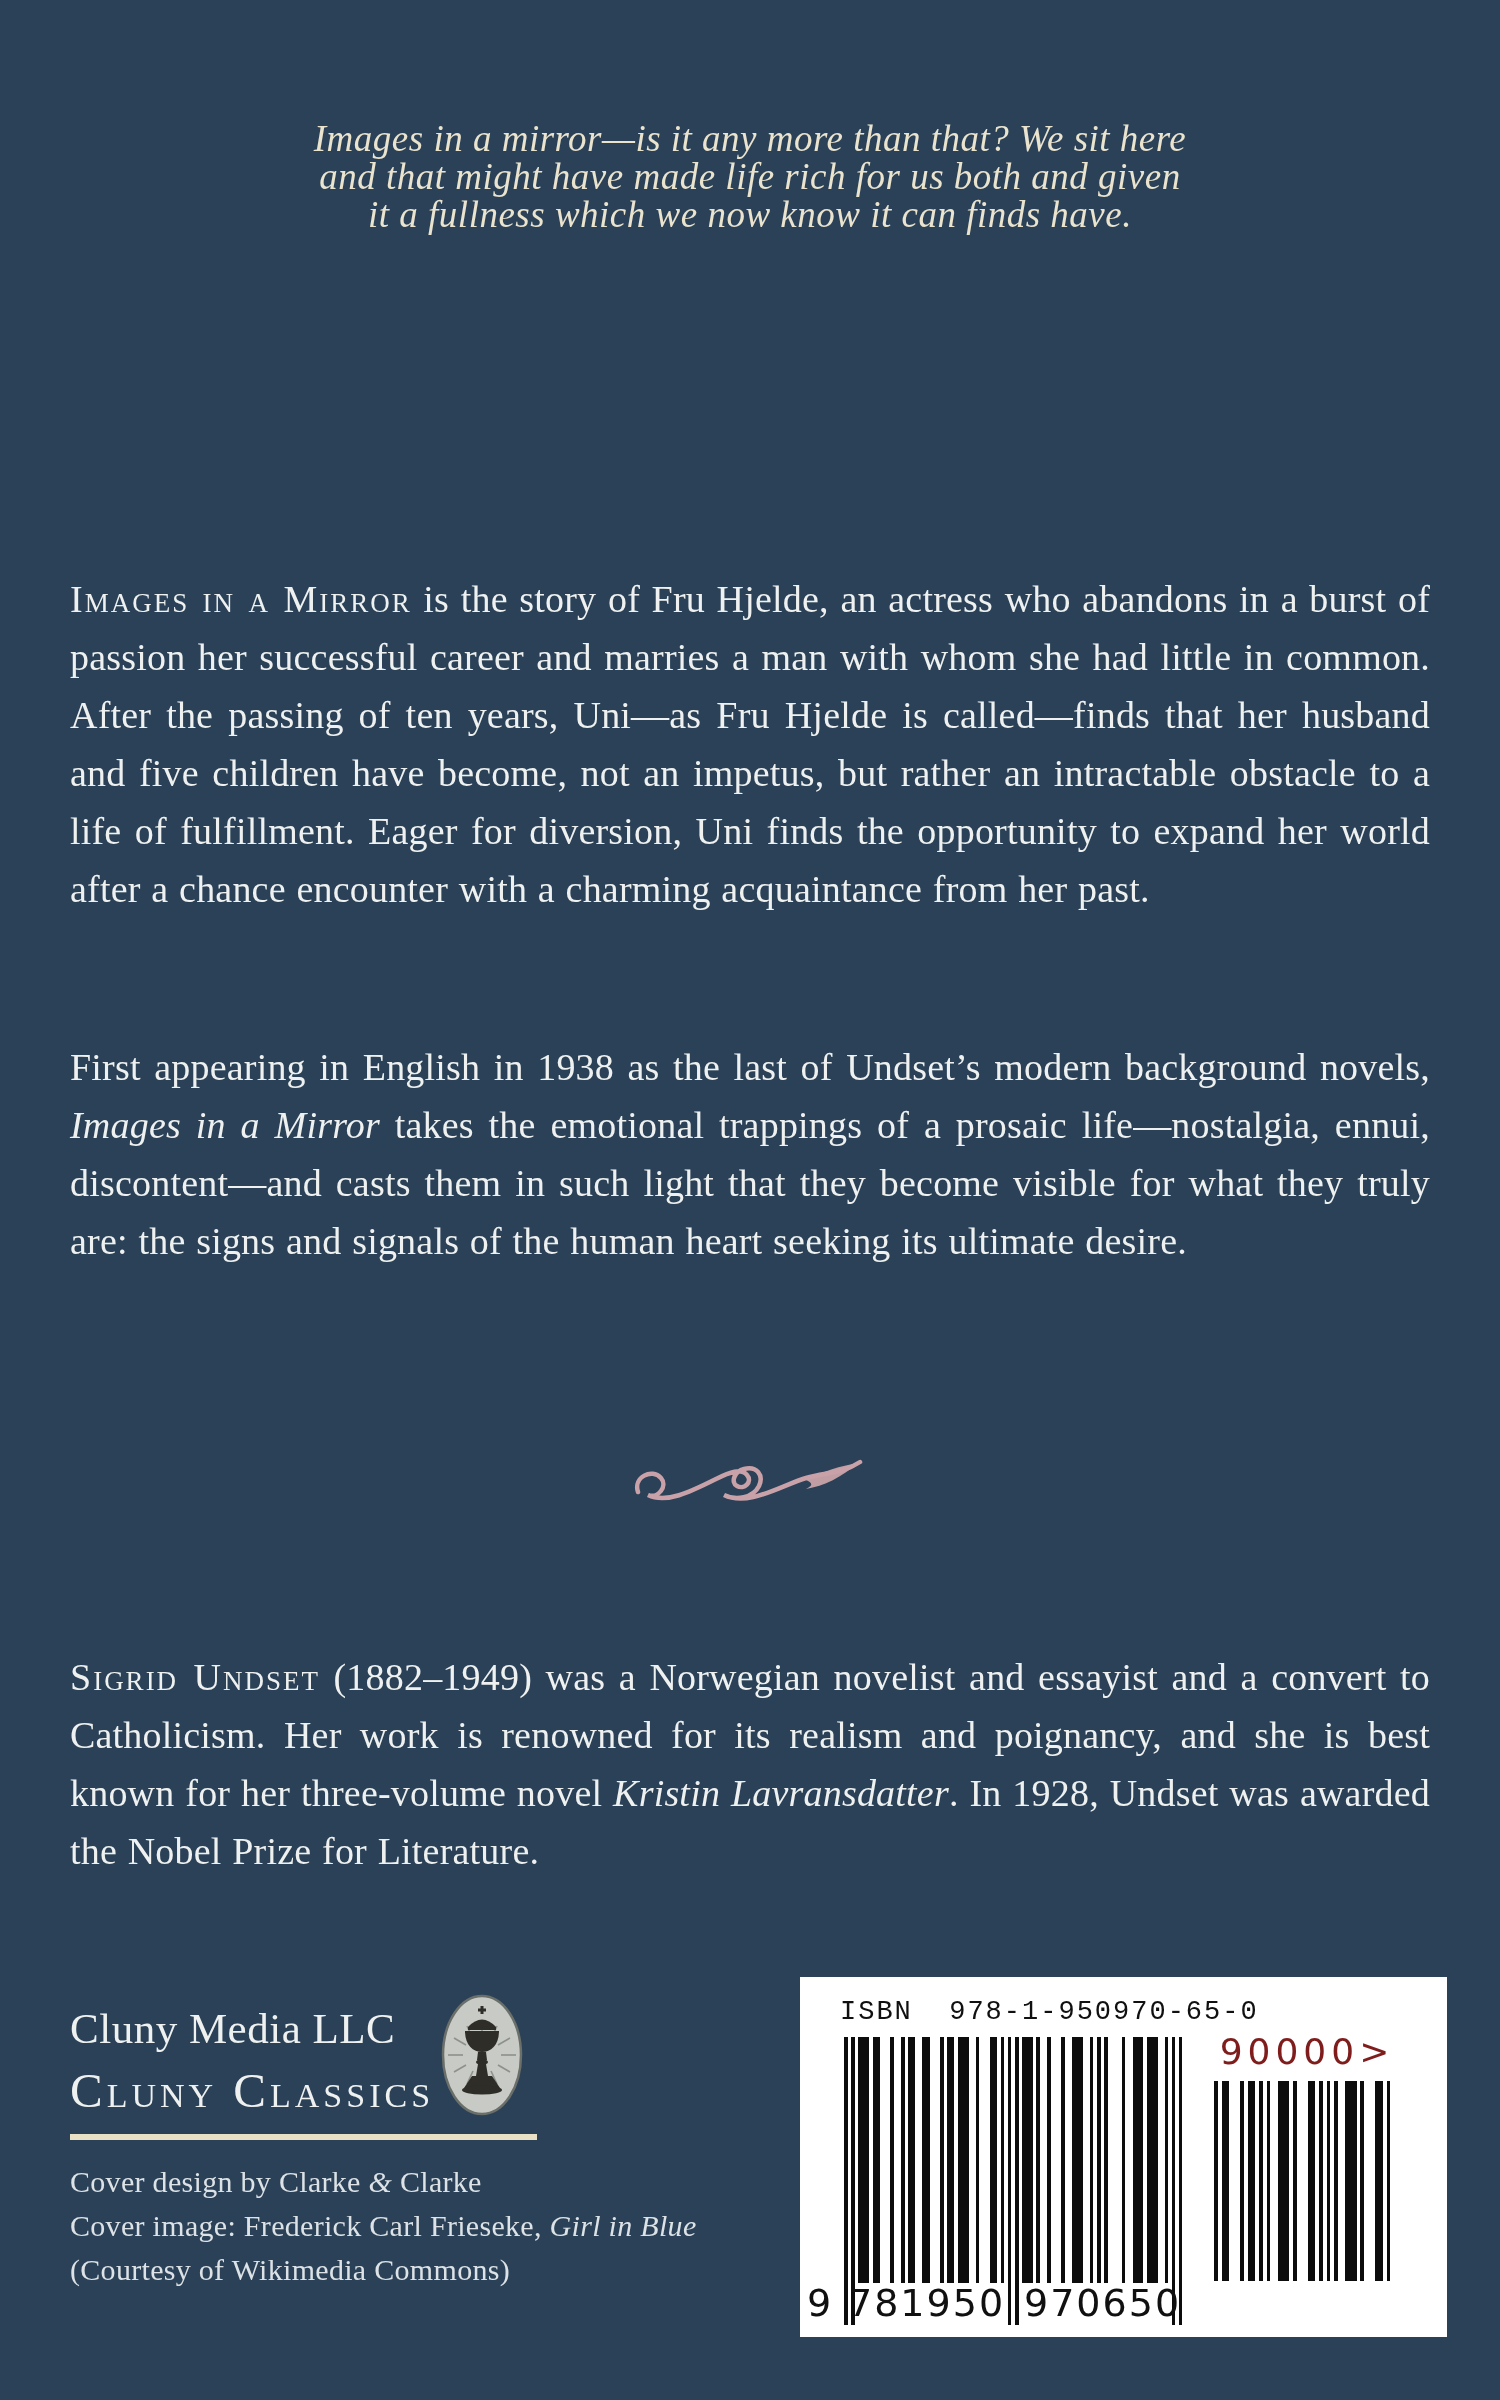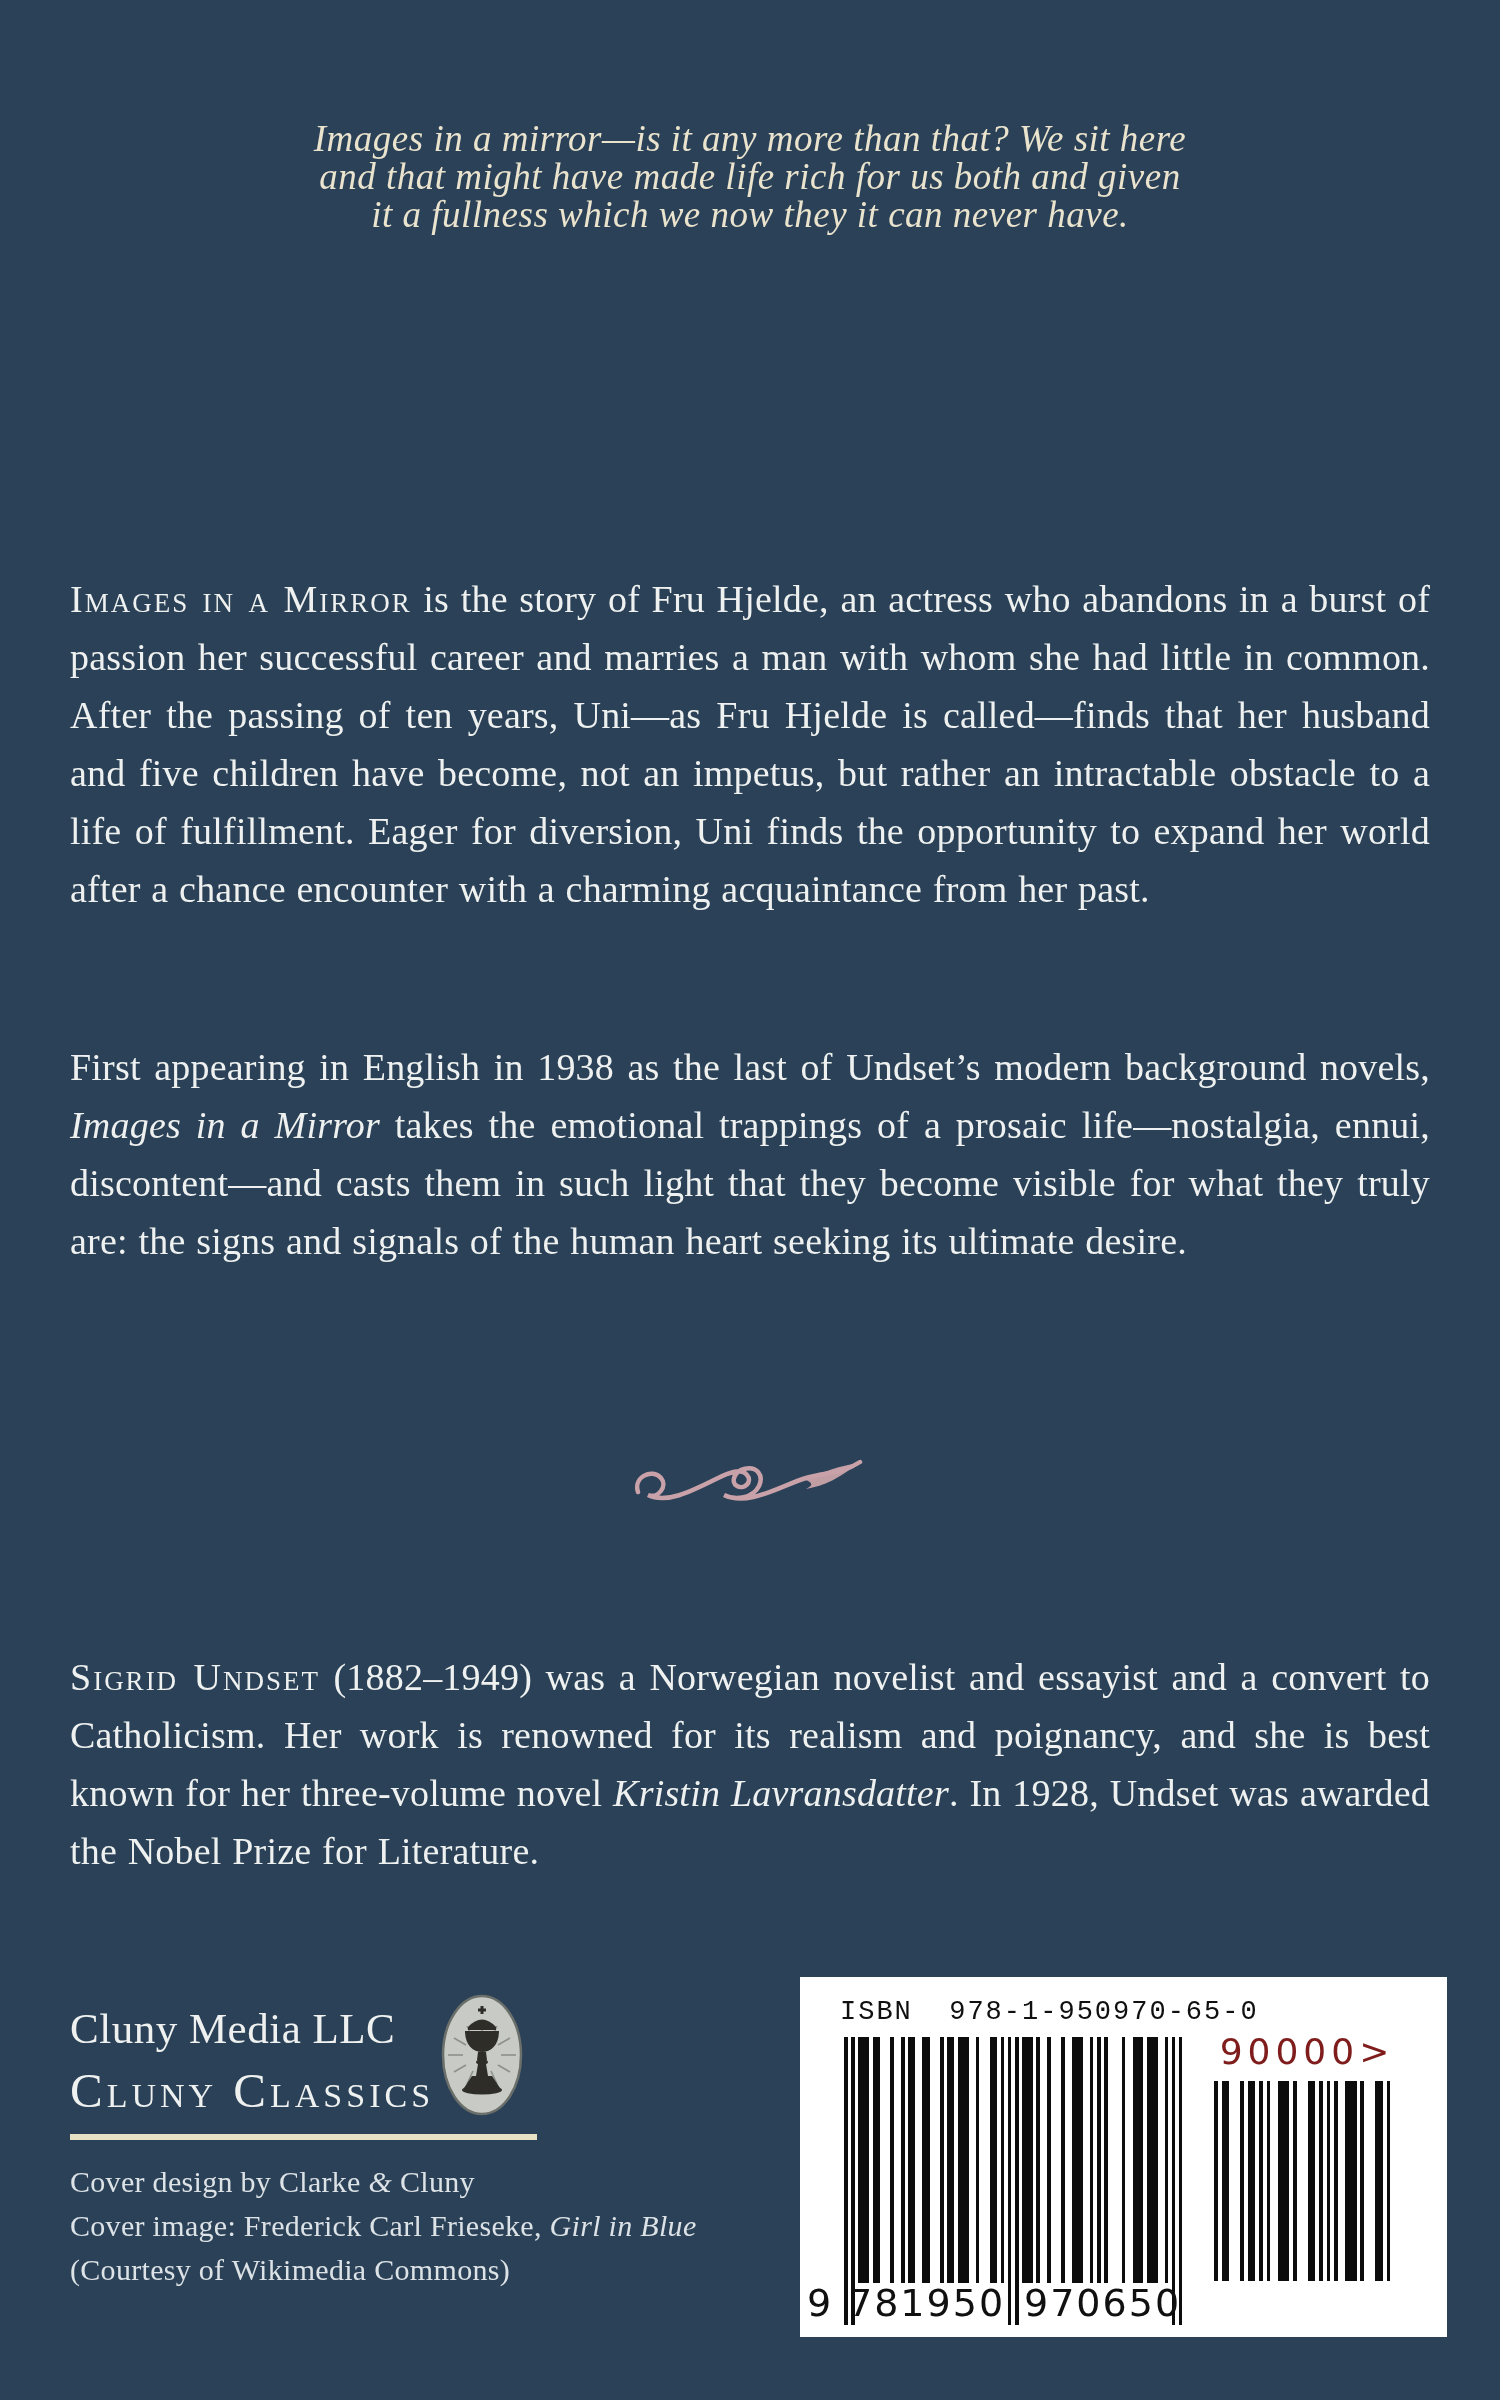--- a/index.html
+++ b/index.html
@@ -56,21 +56,21 @@
     font-family:"DejaVu Sans","Liberation Sans",sans-serif; font-size:36px; color:#7f1d1d; letter-spacing:5px;}
 </style>
 </head>
 <body>
 
 <div class="page">
 
   <div class="epigraph">
     <div>Images in a mirror—is it any more than that? We sit here</div>
     <div>and that might have made life rich for us both and given</div>
-    <div>it a fullness which we now they it can never have.</div>
+    <div>it a fullness which we now know it can finds have.</div>
   </div>
 
   <p class="bodytext para1"><span class="seg-smallcaps">Images in a Mirror</span><span> is the story of Fru Hjelde, an actress who abandons in a burst of passion her successful career and marries a man with whom she had little in common. After the passing of ten years, Uni—as Fru Hjelde is called—finds that her husband and five children have become, not an impetus, but rather an intractable obstacle to a life of fulfillment. Eager for diversion, Uni finds the opportunity to expand her world after a chance encounter with a charming acquaintance from her past.</span></p>
 
   <p class="bodytext para2"><span>First appearing in English in 1938 as the last of Undset’s modern background novels, </span><span class="seg-italic">Images in a Mirror</span><span> takes the emotional trappings of a prosaic life—nostalgia, ennui, discontent—and casts them in such light that they become visible for what they truly are: the signs and signals of the human heart seeking its ultimate desire.</span></p>
 
   <svg class="flourish" viewBox="0 0 244 84">
     <path d="M10,48 C5,33 24,24 33,34 C40,42 30,55 20,51
              C38,60 62,48 88,35
              C102,28 113,24 119,31 C125,38 116,46 109,42 C102,38 107,27 116,25
@@ -109,21 +109,21 @@
       <ellipse cx="42" cy="68" rx="6" ry="3"></ellipse>
       <path d="M38,70 L46,70 L48,82 L36,82 Z"></path>
       <path d="M32,82 L52,82 L60,94 L24,94 Z"></path>
       <ellipse cx="42" cy="96" rx="20" ry="4.5"></ellipse>
     </g>
   </svg>
 
   <div class="rule"></div>
 
   <div class="credits">
-    <div><span>Cover design by Clarke </span><span class="seg-italic">&amp;</span><span> Cluny</span></div>
+    <div><span>Cover design by Clarke </span><span class="seg-italic">&amp;</span><span> Clarke</span></div>
     <div><span>Cover image: Frederick Carl Frieseke, </span><span class="seg-italic">Girl in Blue</span></div>
     <div><span>(Courtesy of Wikimedia Commons)</span></div>
   </div>
 
   <div class="panel">
     <div class="isbn">ISBN  978-1-950970-65-0</div>
     <div class="bars" id="ean13">
         <i class="bar tall"></i>
         <i class="sp tall"></i>
         <i class="bar tall"></i>

